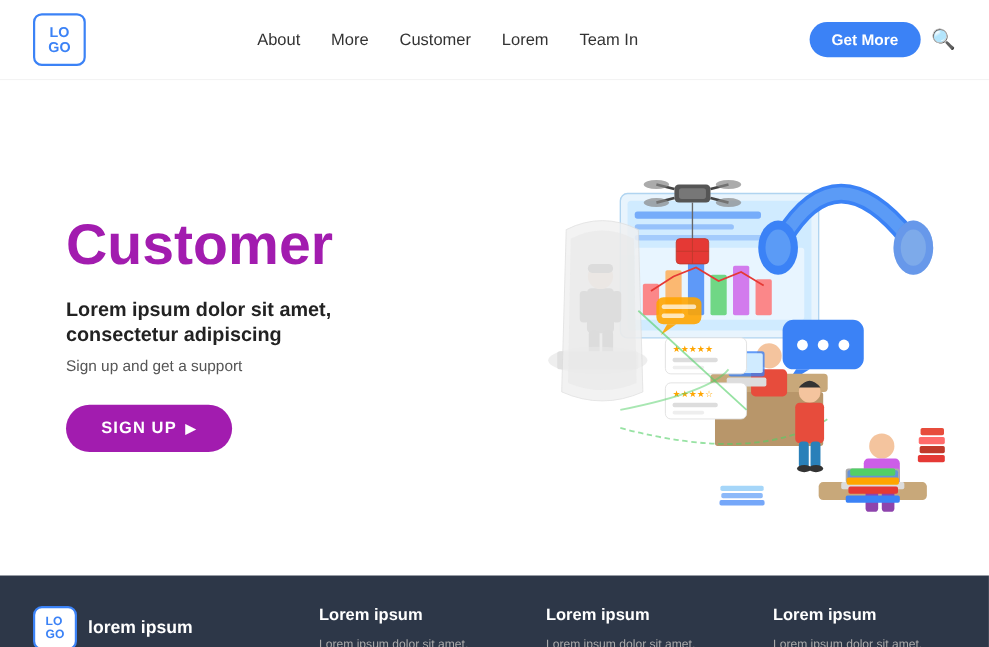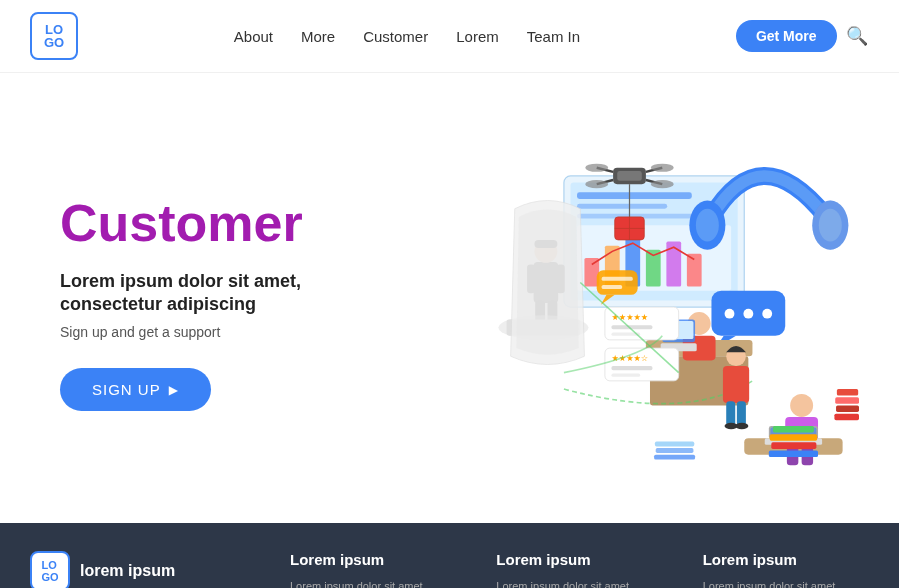--- a/index.html
+++ b/index.html
@@ -91,27 +91,27 @@
       color: #222;
       margin-bottom: 8px;
       line-height: 1.3;
     }
     .hero-desc {
       font-size: 14px;
       color: #555;
       margin-bottom: 28px;
     }
     .btn-signup {
-      background: #3b82f6;
+      background: #a21caf;
       color: #fff;
       border: none;
       border-radius: 28px;
       padding: 13px 32px;
       font-size: 15px;
-      font-weight: 400;
+      font-weight: 700;
       cursor: pointer;
       display: flex;
       align-items: center;
       gap: 8px;
       letter-spacing: 1px;
       text-transform: uppercase;
     }
     .btn-signup::after {
       content: '▶';
       font-size: 12px;

